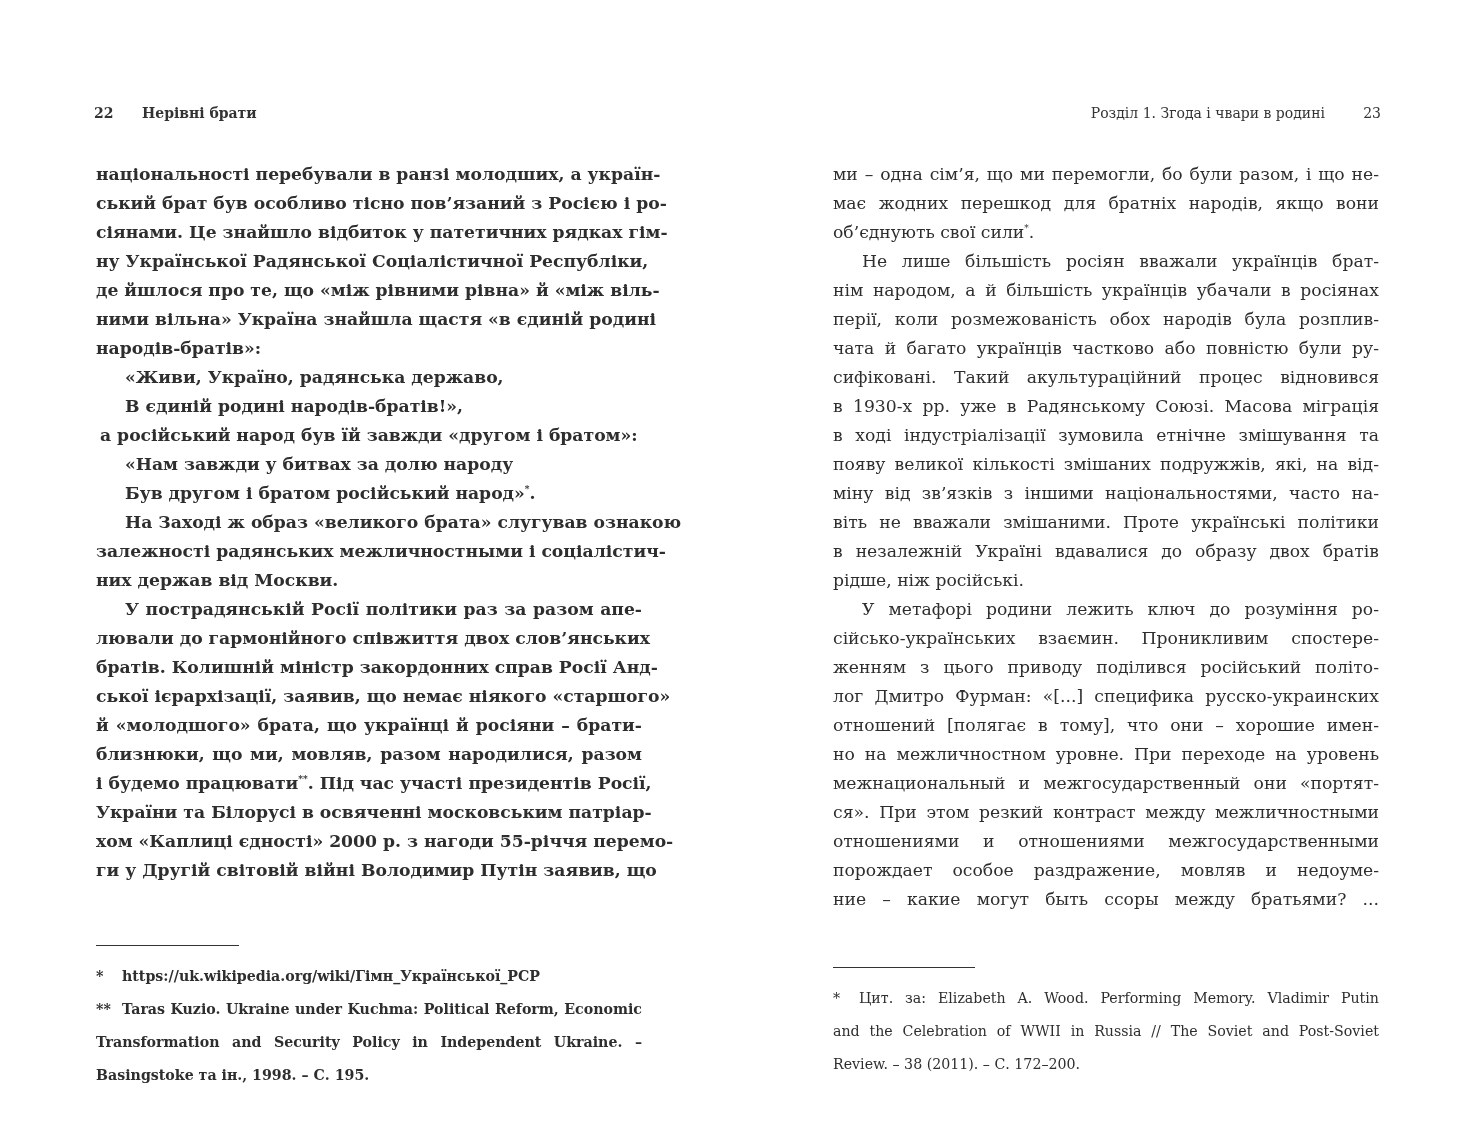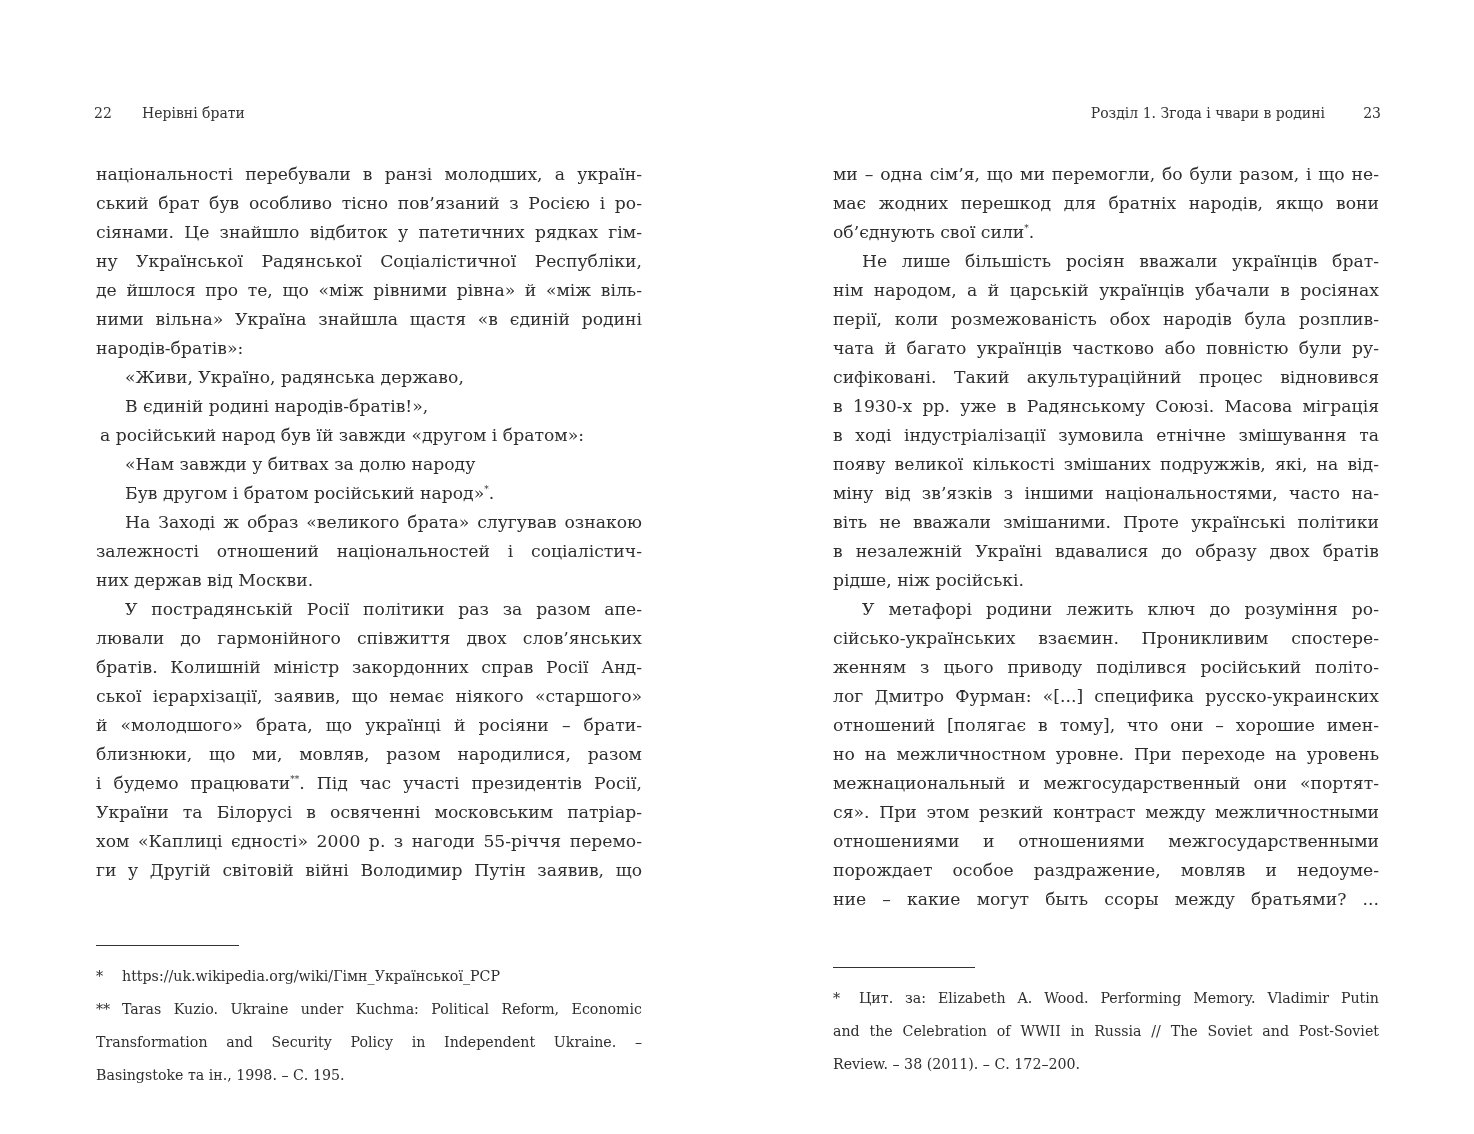--- a/index.html
+++ b/index.html
@@ -1,19 +1,19 @@
 <!DOCTYPE html>
 <html><head>
 <meta charset="utf-8">
 <style>
   html, body { margin:0; padding:0; background:#ffffff; }
   body { width:1474px; height:1134px; position:relative; overflow:hidden;
          font-family:"DejaVu Serif","Liberation Serif",serif; color:#2e2e2e; }
   .page { position:absolute; top:0; width:546px; height:1134px; }
-  .page.left { left:96px; }
+  .page.left { left:96px;font-weight:bold; }
   .page.right { left:833px; }
   .running-head { position:absolute; top:103px; left:0; width:546px; height:20px;
                   font-size:14px; line-height:20px; color:#333; }
   .running-head .pnum { position:absolute; top:0; }
   .running-head .rtitle { position:absolute; top:0; }
   .left .running-head .pnum { left:-2px; }
   .left .running-head .rtitle { left:46px; }
   .right .running-head .pnum { right:-2px; }
   .right .running-head .rtitle { right:54px; }
   .body-text { position:absolute; top:160px; left:0; width:546px; }
@@ -46,21 +46,21 @@
       <div class="line"><span>ну Української Радянської Соціалістичної Республіки,</span></div>
       <div class="line"><span>де йшлося про те, що «між рівними рівна» й «між віль-</span></div>
       <div class="line"><span>ними вільна» Україна знайшла щастя «в єдиній родині</span></div>
       <div class="line last"><span>народів-братів»:</span></div>
       <div class="line verse"><span>«Живи, Україно, радянська державо,</span></div>
       <div class="line verse"><span>В єдиній родині народів-братів!»,</span></div>
       <div class="line cont"><span>а російський народ був їй завжди «другом і братом»:</span></div>
       <div class="line verse"><span>«Нам завжди у битвах за долю народу</span></div>
       <div class="line verse"><span>Був другом і братом російський народ»</span><sup>*</sup><span>.</span></div>
       <div class="line indent"><span>На Заході ж образ «великого брата» слугував ознакою</span></div>
-      <div class="line"><span>залежності отношений національностей і соціалістич-</span></div>
+      <div class="line"><span>залежності радянських межличностными і соціалістич-</span></div>
       <div class="line last"><span>них держав від Москви.</span></div>
       <div class="line indent"><span>У пострадянській Росії політики раз за разом апе-</span></div>
       <div class="line"><span>лювали до гармонійного співжиття двох слов’янських</span></div>
       <div class="line"><span>братів. Колишній міністр закордонних справ Росії Анд-</span></div>
       <div class="line"><span>ської ієрархізації, заявив, що немає ніякого «старшого»</span></div>
       <div class="line"><span>й «молодшого» брата, що українці й росіяни – брати-</span></div>
       <div class="line"><span>близнюки, що ми, мовляв, разом народилися, разом</span></div>
       <div class="line"><span>і будемо працювати</span><sup>**</sup><span>. Під час участі президентів Росії,</span></div>
       <div class="line"><span>України та Білорусі в освяченні московським патріар-</span></div>
       <div class="line"><span>хом «Каплиці єдності» 2000 р. з нагоди 55-річчя перемо-</span></div>
@@ -82,21 +82,21 @@
 <div class="page right">
   <div class="running-head">
     <span class="rtitle">Розділ 1. Згода і чвари в родині</span>
     <span class="pnum">23</span>
   </div>
   <div class="body-text" id="right-body">
       <div class="line"><span>ми – одна сім’я, що ми перемогли, бо були разом, і що не-</span></div>
       <div class="line"><span>має жодних перешкод для братніх народів, якщо вони</span></div>
       <div class="line last"><span>об’єднують свої сили</span><sup>*</sup><span>.</span></div>
       <div class="line indent"><span>Не лише більшість росіян вважали українців брат-</span></div>
-      <div class="line"><span>нім народом, а й царській українців убачали в росіянах</span></div>
+      <div class="line"><span>нім народом, а й більшість українців убачали в росіянах</span></div>
       <div class="line"><span>перії, коли розмежованість обох народів була розплив-</span></div>
       <div class="line"><span>чата й багато українців частково або повністю були ру-</span></div>
       <div class="line"><span>сифіковані. Такий акультураційний процес відновився</span></div>
       <div class="line"><span>в 1930-х рр. уже в Радянському Союзі. Масова міграція</span></div>
       <div class="line"><span>в ході індустріалізації зумовила етнічне змішування та</span></div>
       <div class="line"><span>появу великої кількості змішаних подружжів, які, на від-</span></div>
       <div class="line"><span>міну від зв’язків з іншими національностями, часто на-</span></div>
       <div class="line"><span>віть не вважали змішаними. Проте українські політики</span></div>
       <div class="line"><span>в незалежній Україні вдавалися до образу двох братів</span></div>
       <div class="line last"><span>рідше, ніж російські.</span></div>

